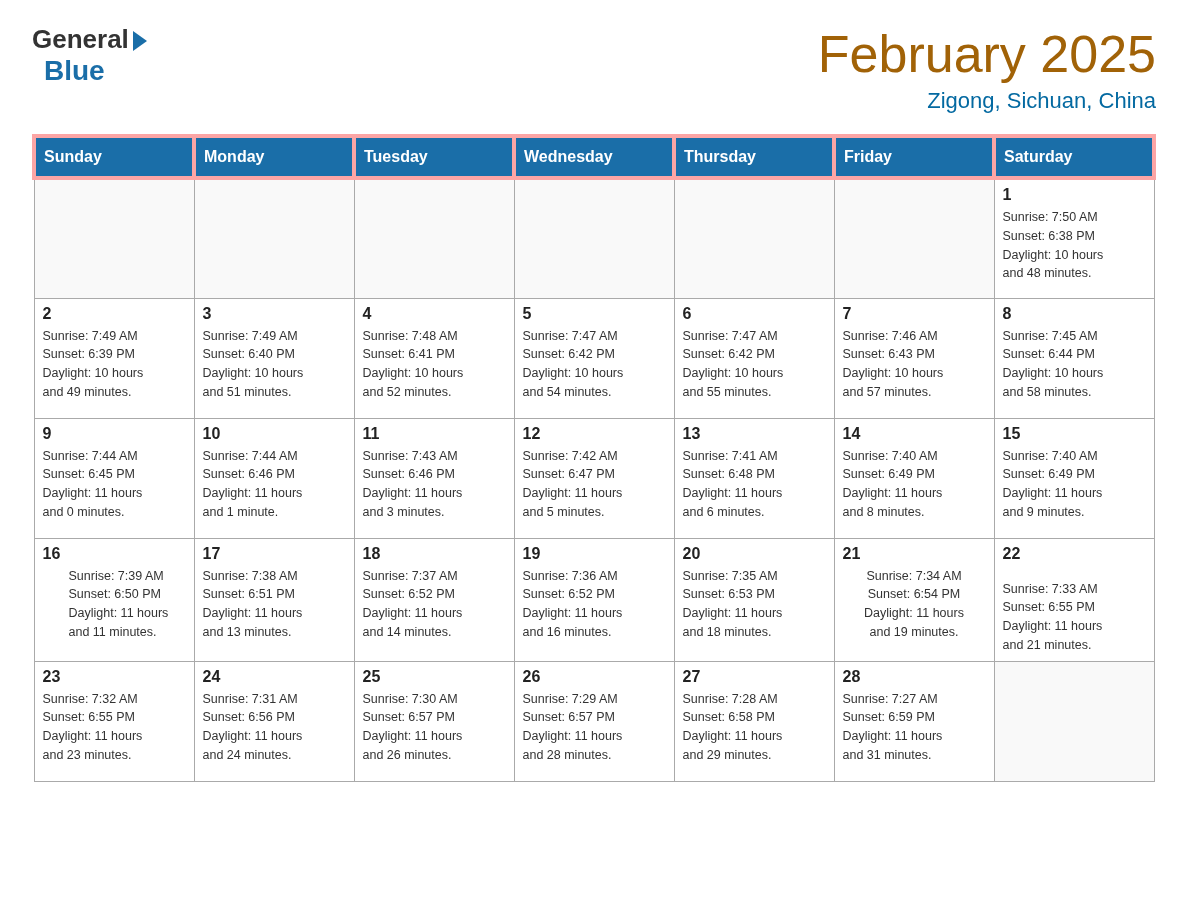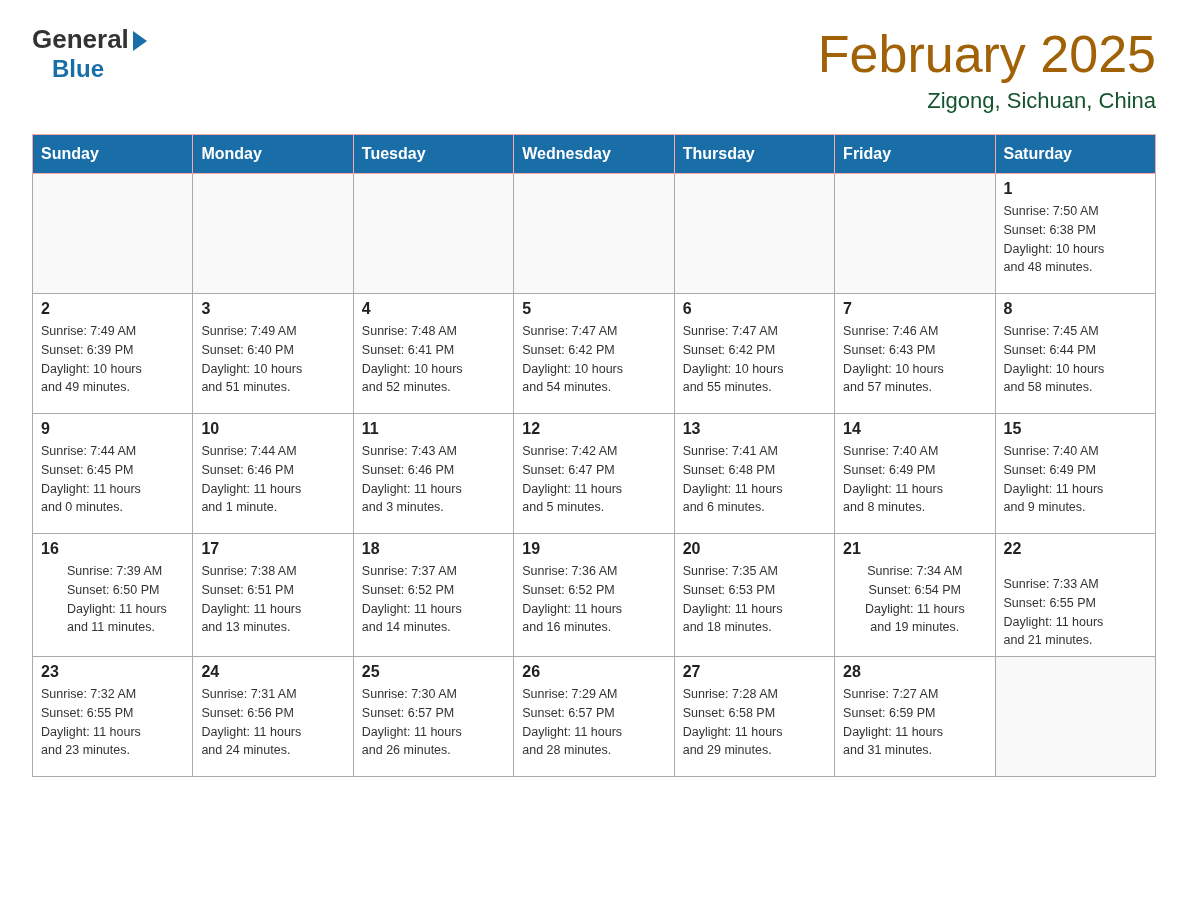--- a/index.html
+++ b/index.html
@@ -33,51 +33,51 @@
     .logo-arrow {
       width: 0;
       height: 0;
       border-left: 14px solid #1a6ea8;
       border-top: 10px solid transparent;
       border-bottom: 10px solid transparent;
       margin-left: 4px;
       margin-top: 2px;
     }
     .logo-blue {
-      font-size: 24px;
+      font-size: 28px;
       font-weight: bold;
       color: #1a6ea8;
-      margin-left: 20px;
+      margin-left: 12px;
     }
     .title-area {
       text-align: right;
     }
     .month-title {
       font-size: 52px;
       font-weight: normal;
       color: #a16207;
     }
     .location {
       font-size: 22px;
-      color: #14532d;
+      color: #0369a1;
       margin-top: 4px;
     }
     .calendar {
       width: 100%;
       border-collapse: collapse;
       border: 1px solid #888;
     }
     .calendar th {
       background-color: #1a6ea8;
       color: #fff;
       font-size: 16px;
       font-weight: bold;
       padding: 10px 8px;
       text-align: left;
-      border: 1px solid #fca5a5;
+      border: 4px solid #fca5a5;
     }
     .calendar td {
       vertical-align: top;
       padding: 6px 8px;
       border: 1px solid #aaa;
       width: 14.28%;
       min-height: 110px;
       font-size: 13px;
       color: #333;
     }

